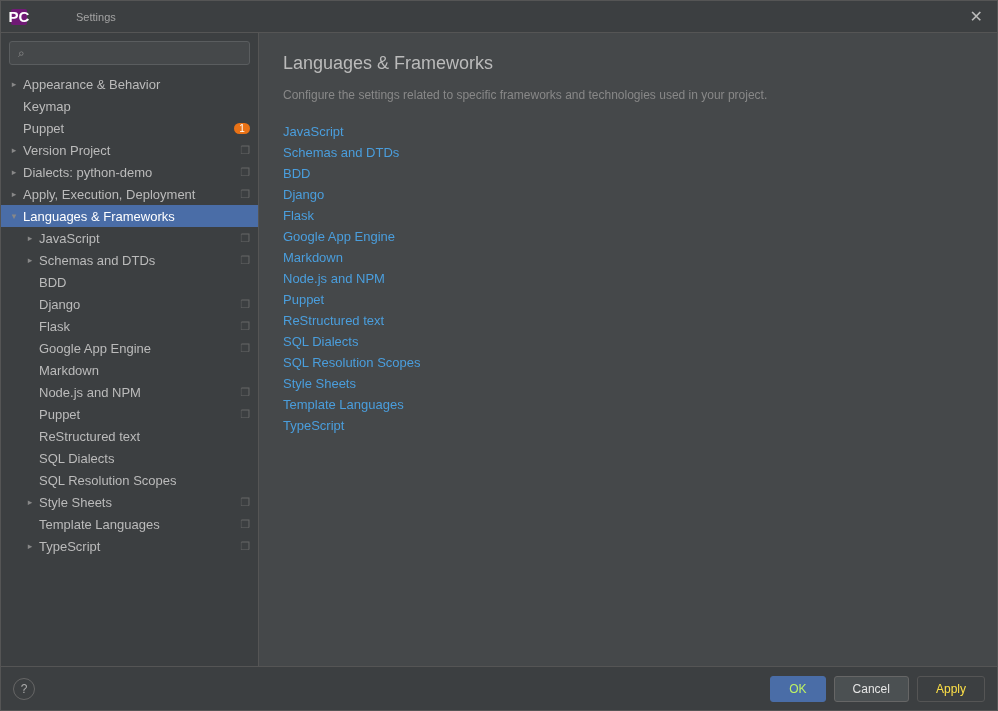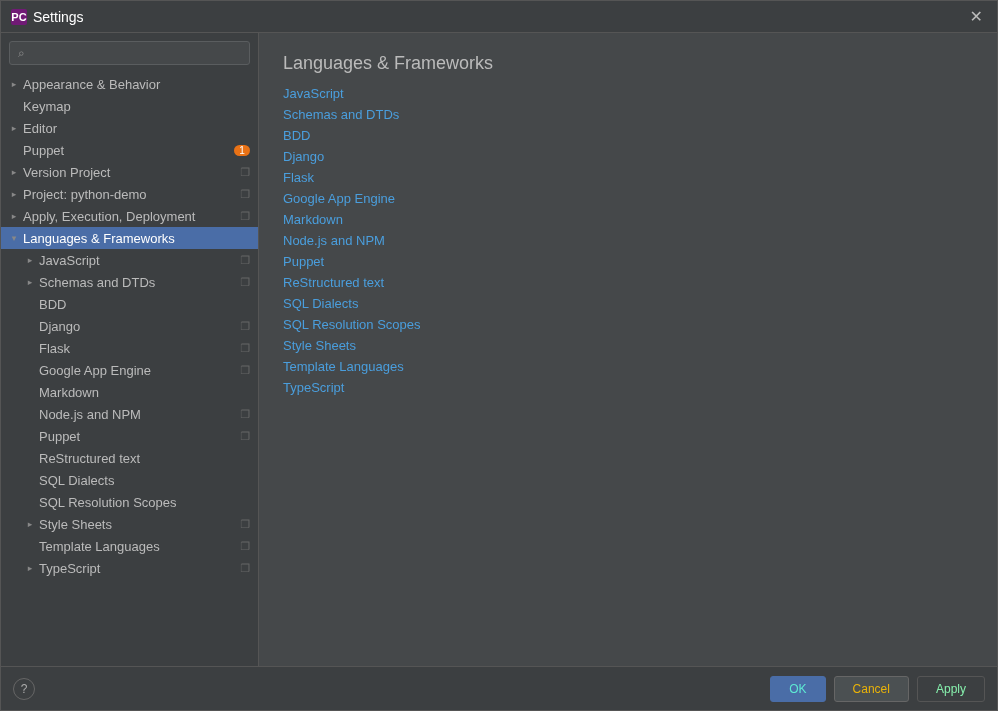--- a/index.html
+++ b/index.html
@@ -33,29 +33,30 @@
     }
     .title-bar-icon {
       width: 16px;
       height: 16px;
       margin-right: 6px;
       background: #701a75;
       border-radius: 2px;
       display: flex;
       align-items: center;
       justify-content: center;
-      font-size: 11px;
+      font-size: 15px;
       color: white;
       font-weight: bold;
       text-align: right;
     }
     .title-bar-text {
-      color: #ffffff;
-      font-size: 14px;
+      color: #a3a3a3;
+      font-size: 11px;
       flex: 1;
+      margin-left: 43px;
     }
     .title-bar-close {
       color: #bbbbbb;
       cursor: pointer;
       font-size: 16px;
       line-height: 1;
       padding: 2px 4px;
     }
     .content {
       display: flex;
@@ -202,29 +203,29 @@
       display: flex;
       gap: 8px;
     }
     .btn {
       padding: 5px 18px;
       border-radius: 3px;
       font-size: 12px;
       cursor: pointer;
       border: 1px solid #666;
       background: #4b5052;
-      color: #eab308;
+      color: #e5e5e5;
     }
     .btn.primary {
       background: #4a6da7;
       border-color: #4a6da7;
-      color: #5eead4;
+      color: #bef264;
     }
     .btn.disabled {
-      color: #86efac;
+      color: #fde047;
       background: #3c3f41;
       border-color: #555;
       cursor: default;
     }
   </style>
 </head>
 <body>
 
 <div class="dialog">
 
@@ -244,36 +245,32 @@
       <div class="sidebar-tree" id="sidebar-tree">
           <div class="tree-item level0">
             <span class="chevron closed"></span>
             <span>Appearance &amp; Behavior</span>
           </div>
           <div class="tree-item level0">
             <span class="chevron empty"></span>
             <span>Keymap</span>
           </div>
           <div class="tree-item level0">
-            <span class="chevron closed"></span>
-            <span>Editor</span>
-          </div>
-          <div class="tree-item level0">
             <span class="chevron empty"></span>
             <span>Puppet</span>
             <span class="badge">1</span>
           </div>
           <div class="tree-item level0">
             <span class="chevron closed"></span>
             <span>Version Project</span>
             <span class="ext-icon">❐</span>
           </div>
           <div class="tree-item level0">
             <span class="chevron closed"></span>
-            <span>Project: python-demo</span>
+            <span>Dialects: python-demo</span>
             <span class="ext-icon">❐</span>
           </div>
           <div class="tree-item level0">
             <span class="chevron closed"></span>
             <span>Apply, Execution, Deployment</span>
             <span class="ext-icon">❐</span>
           </div>
           <div class="tree-item level0 selected">
             <span class="chevron open"></span>
             <span>Languages &amp; Frameworks</span>
@@ -346,20 +343,21 @@
           <div class="tree-item level1">
             <span class="chevron closed"></span>
             <span>TypeScript</span>
             <span class="ext-icon">❐</span>
           </div>
         </div>
     </div>
 
     <div class="main-content">
       <h1 class="section-title">Languages &amp; Frameworks</h1>
+      <p class="section-desc">Configure the settings related to specific frameworks and technologies used in your project.</p>
       <ul class="link-list" id="link-list">
           <li class="link-item">JavaScript</li>
           <li class="link-item">Schemas and DTDs</li>
           <li class="link-item">BDD</li>
           <li class="link-item">Django</li>
           <li class="link-item">Flask</li>
           <li class="link-item">Google App Engine</li>
           <li class="link-item">Markdown</li>
           <li class="link-item">Node.js and NPM</li>
           <li class="link-item">Puppet</li>

